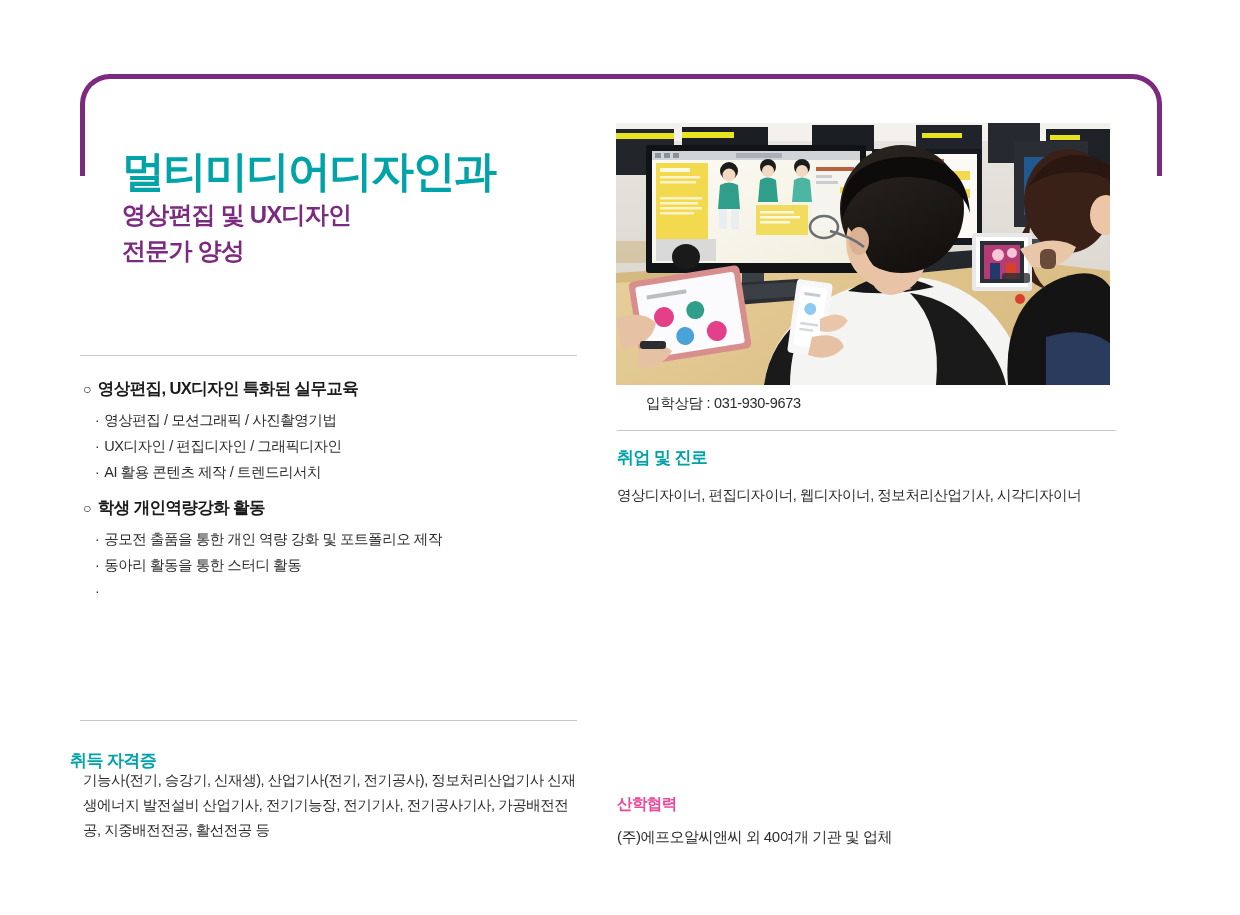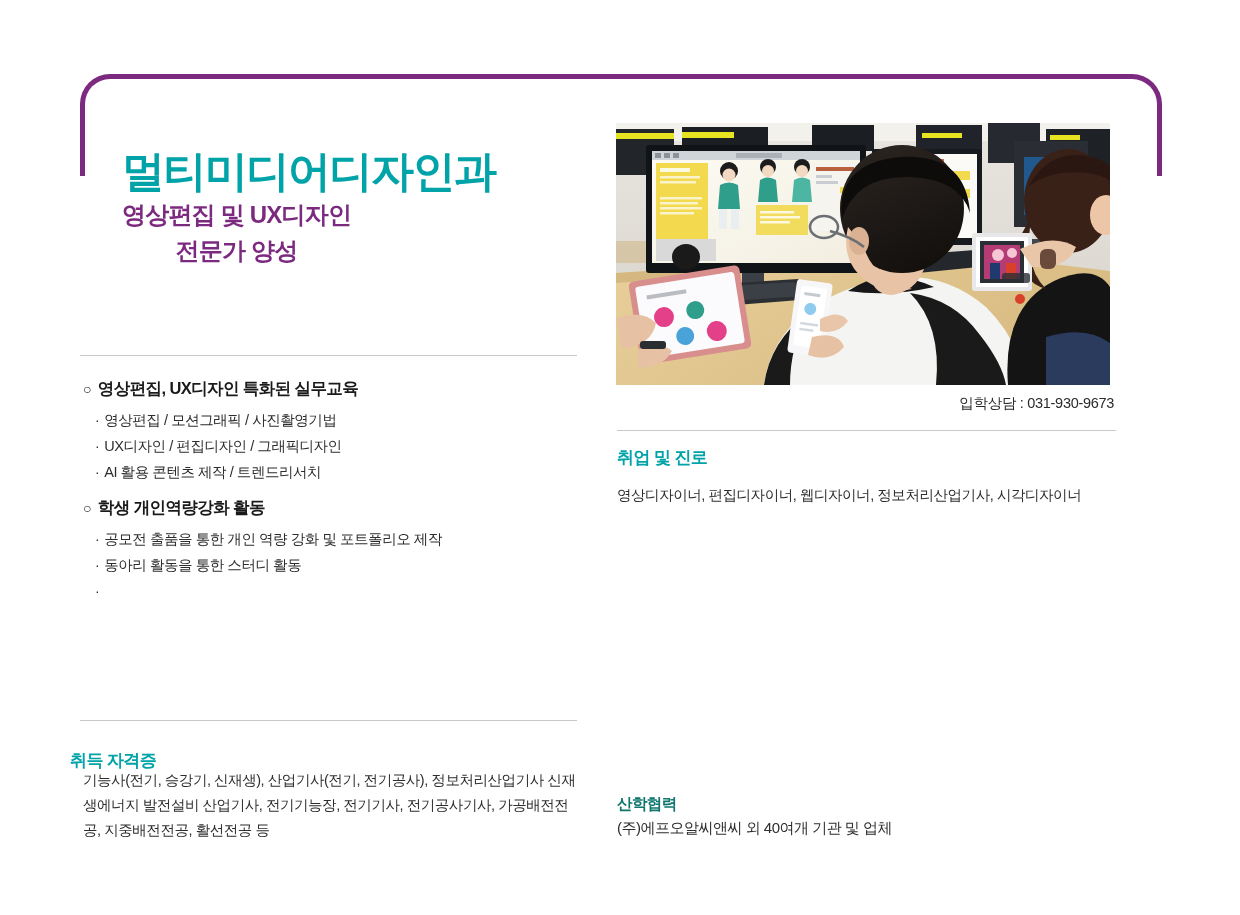--- a/index.html
+++ b/index.html
@@ -47,41 +47,41 @@
   .dept-tagline {
     position: absolute;
     left: 122px;
     top: 197px;
     font-size: 24px;
     font-weight: 700;
     letter-spacing: -0.8px;
     color: #7C2A80;
     line-height: 1.52;
   }
-  .dept-tagline span { display: block; text-align: center; }
+  .dept-tagline span { display: block; }
 
   
   .photo {
     position: absolute;
     left: 616px;
     top: 123px;
     width: 494px;
     height: 262px;
     overflow: hidden;
     background: #4a4f55;
   }
   .photo svg { display: block; width: 100%; height: 100%; }
 
   
   .contact-line {
     position: absolute;
-    left: 617px;
+    left: 646px;
     top: 394px;
     width: 497px;
-    text-align: right;
+    text-align: left;
     font-size: 14.5px;
     letter-spacing: -0.3px;
     color: #2a2a2a;
   }
   .rule {
     position: absolute;
     height: 0;
     border-top: 1px solid #c9c9c9;
   }
   .rule-right  { left: 617px; top: 430px; width: 499px; }
@@ -112,22 +112,22 @@
   
   .coop-block {
     position: absolute;
     left: 617px;
     top: 794px;
   }
   .coop-title {
     font-size: 15.5px;
     font-weight: 700;
     letter-spacing: -0.6px;
-    color: #0f766e;
-    margin-bottom: 4px;
+    color: #ec4899;
+    margin-bottom: 13px;
   }
   .coop-body {
     font-size: 15px;
     letter-spacing: -0.5px;
     color: #2d2d2d;
   }
 
   
   .feature-group {
     position: absolute;

